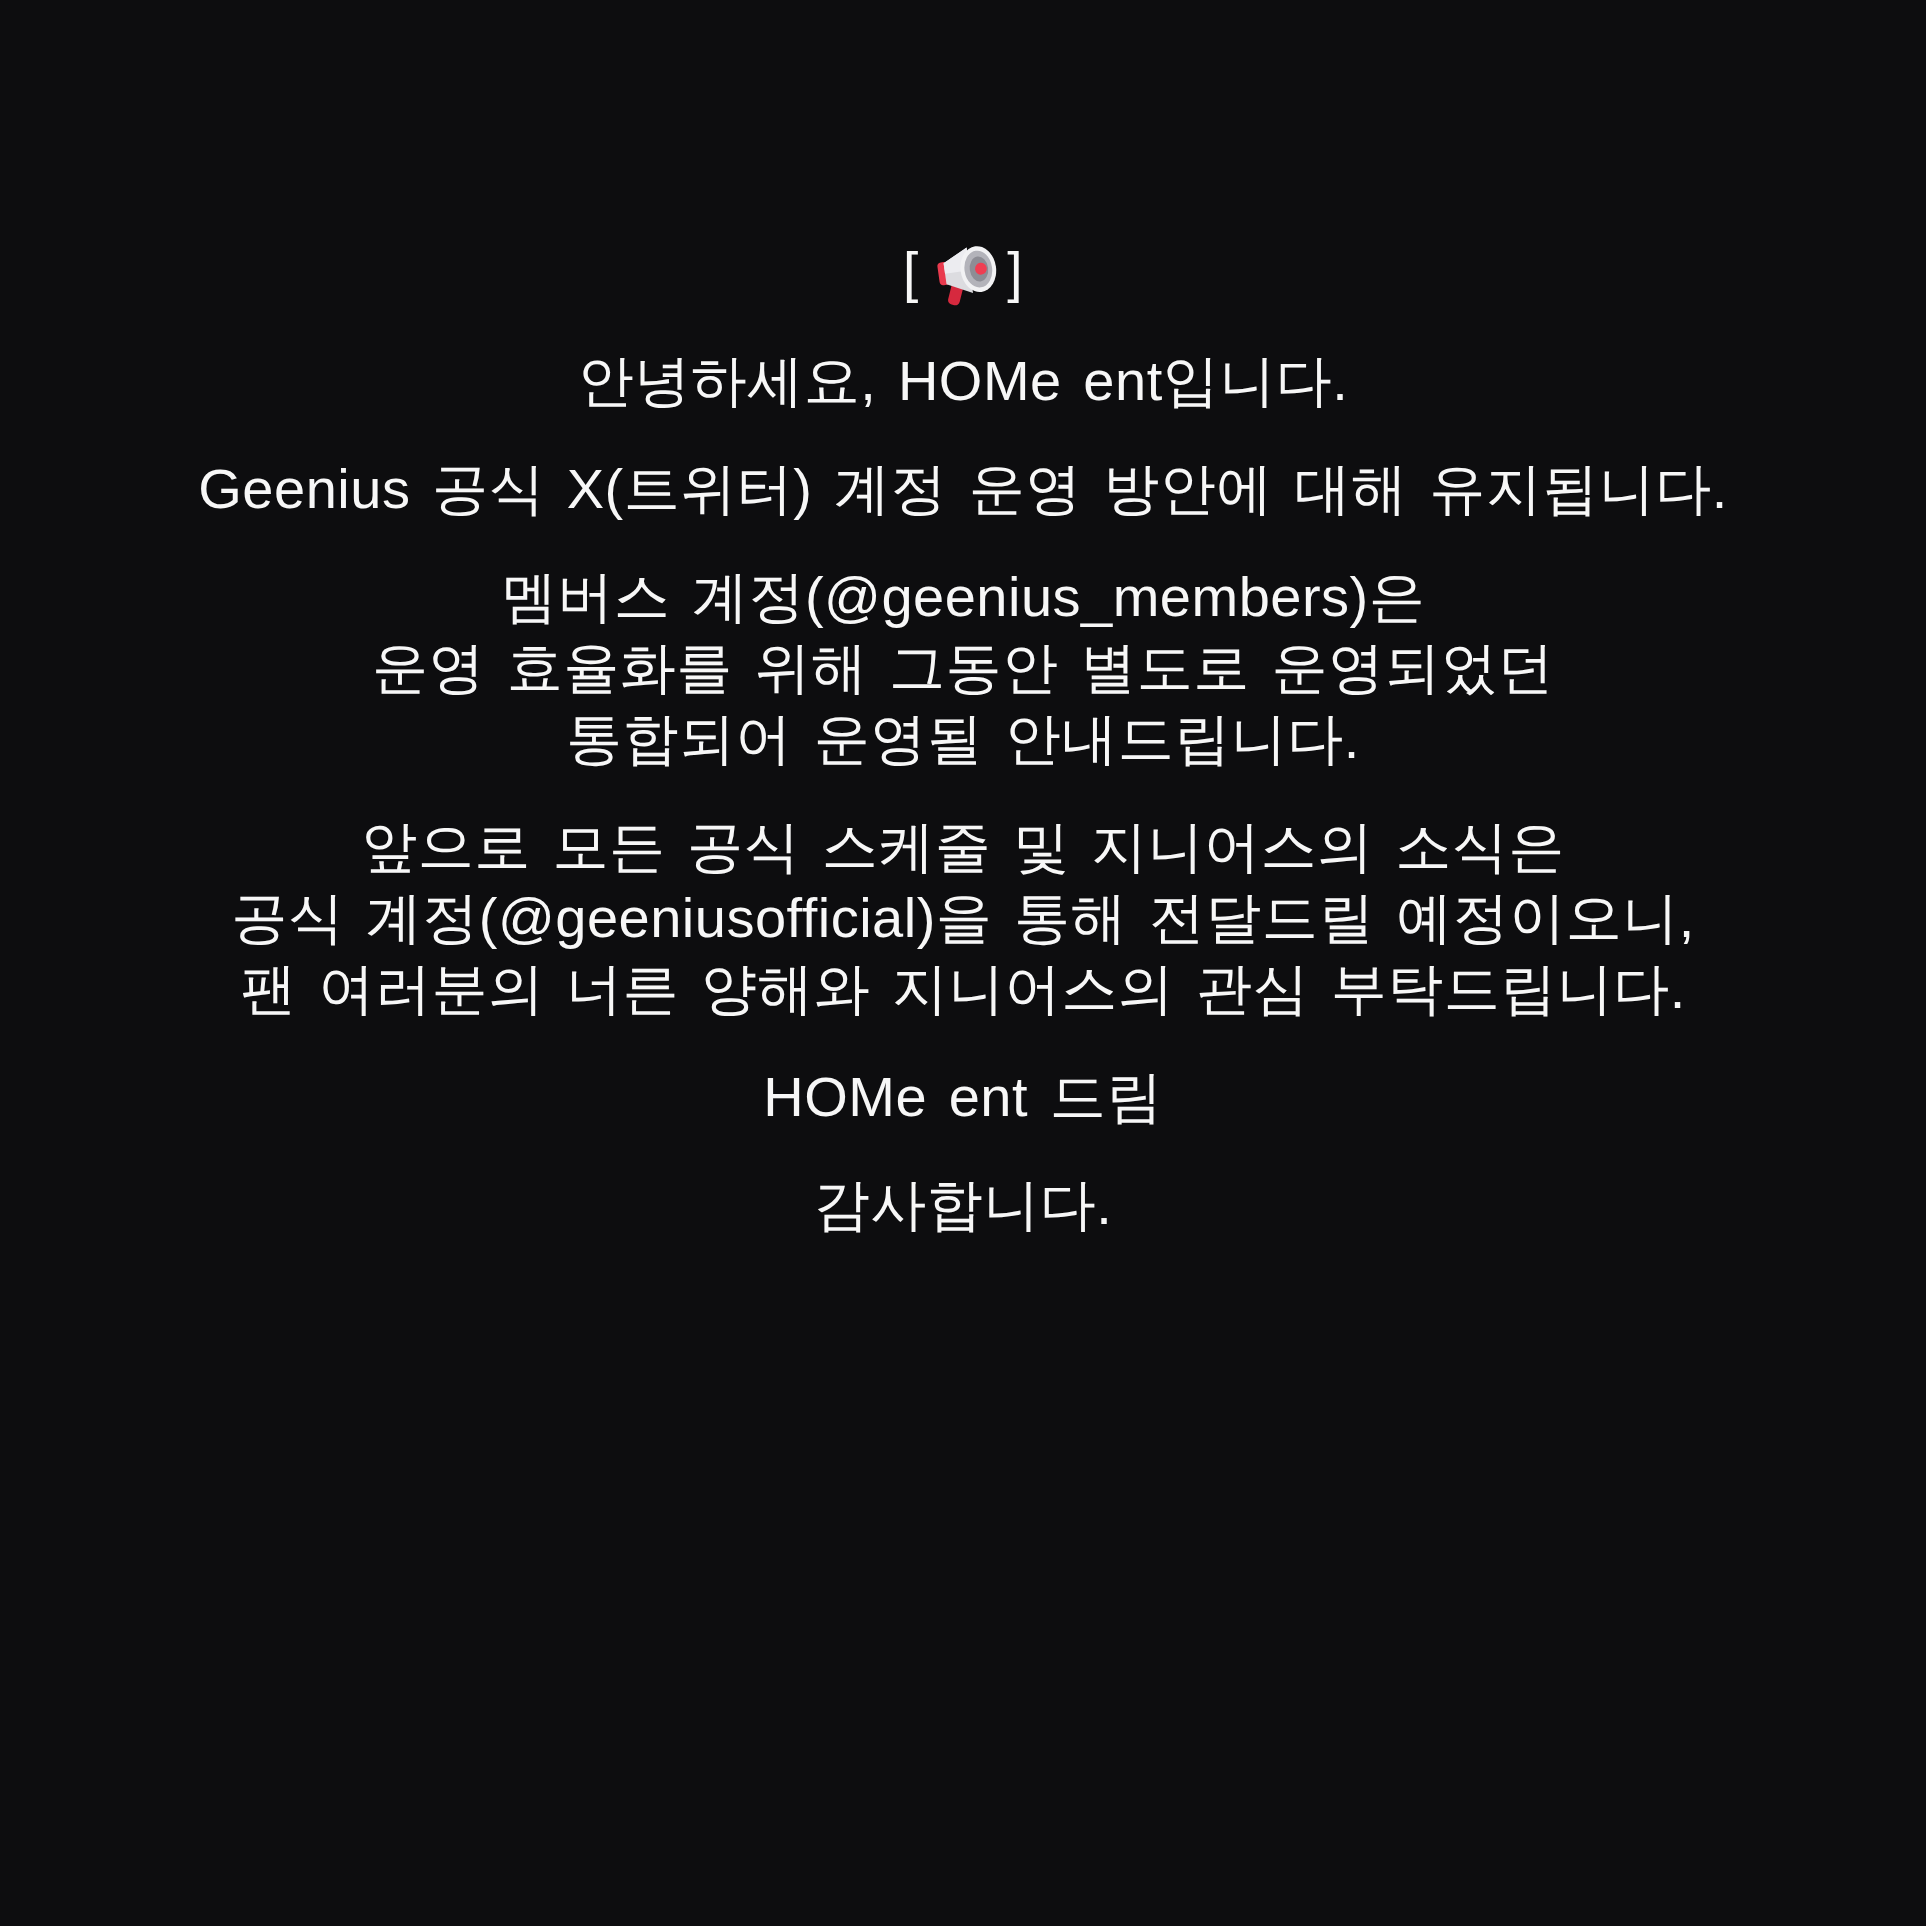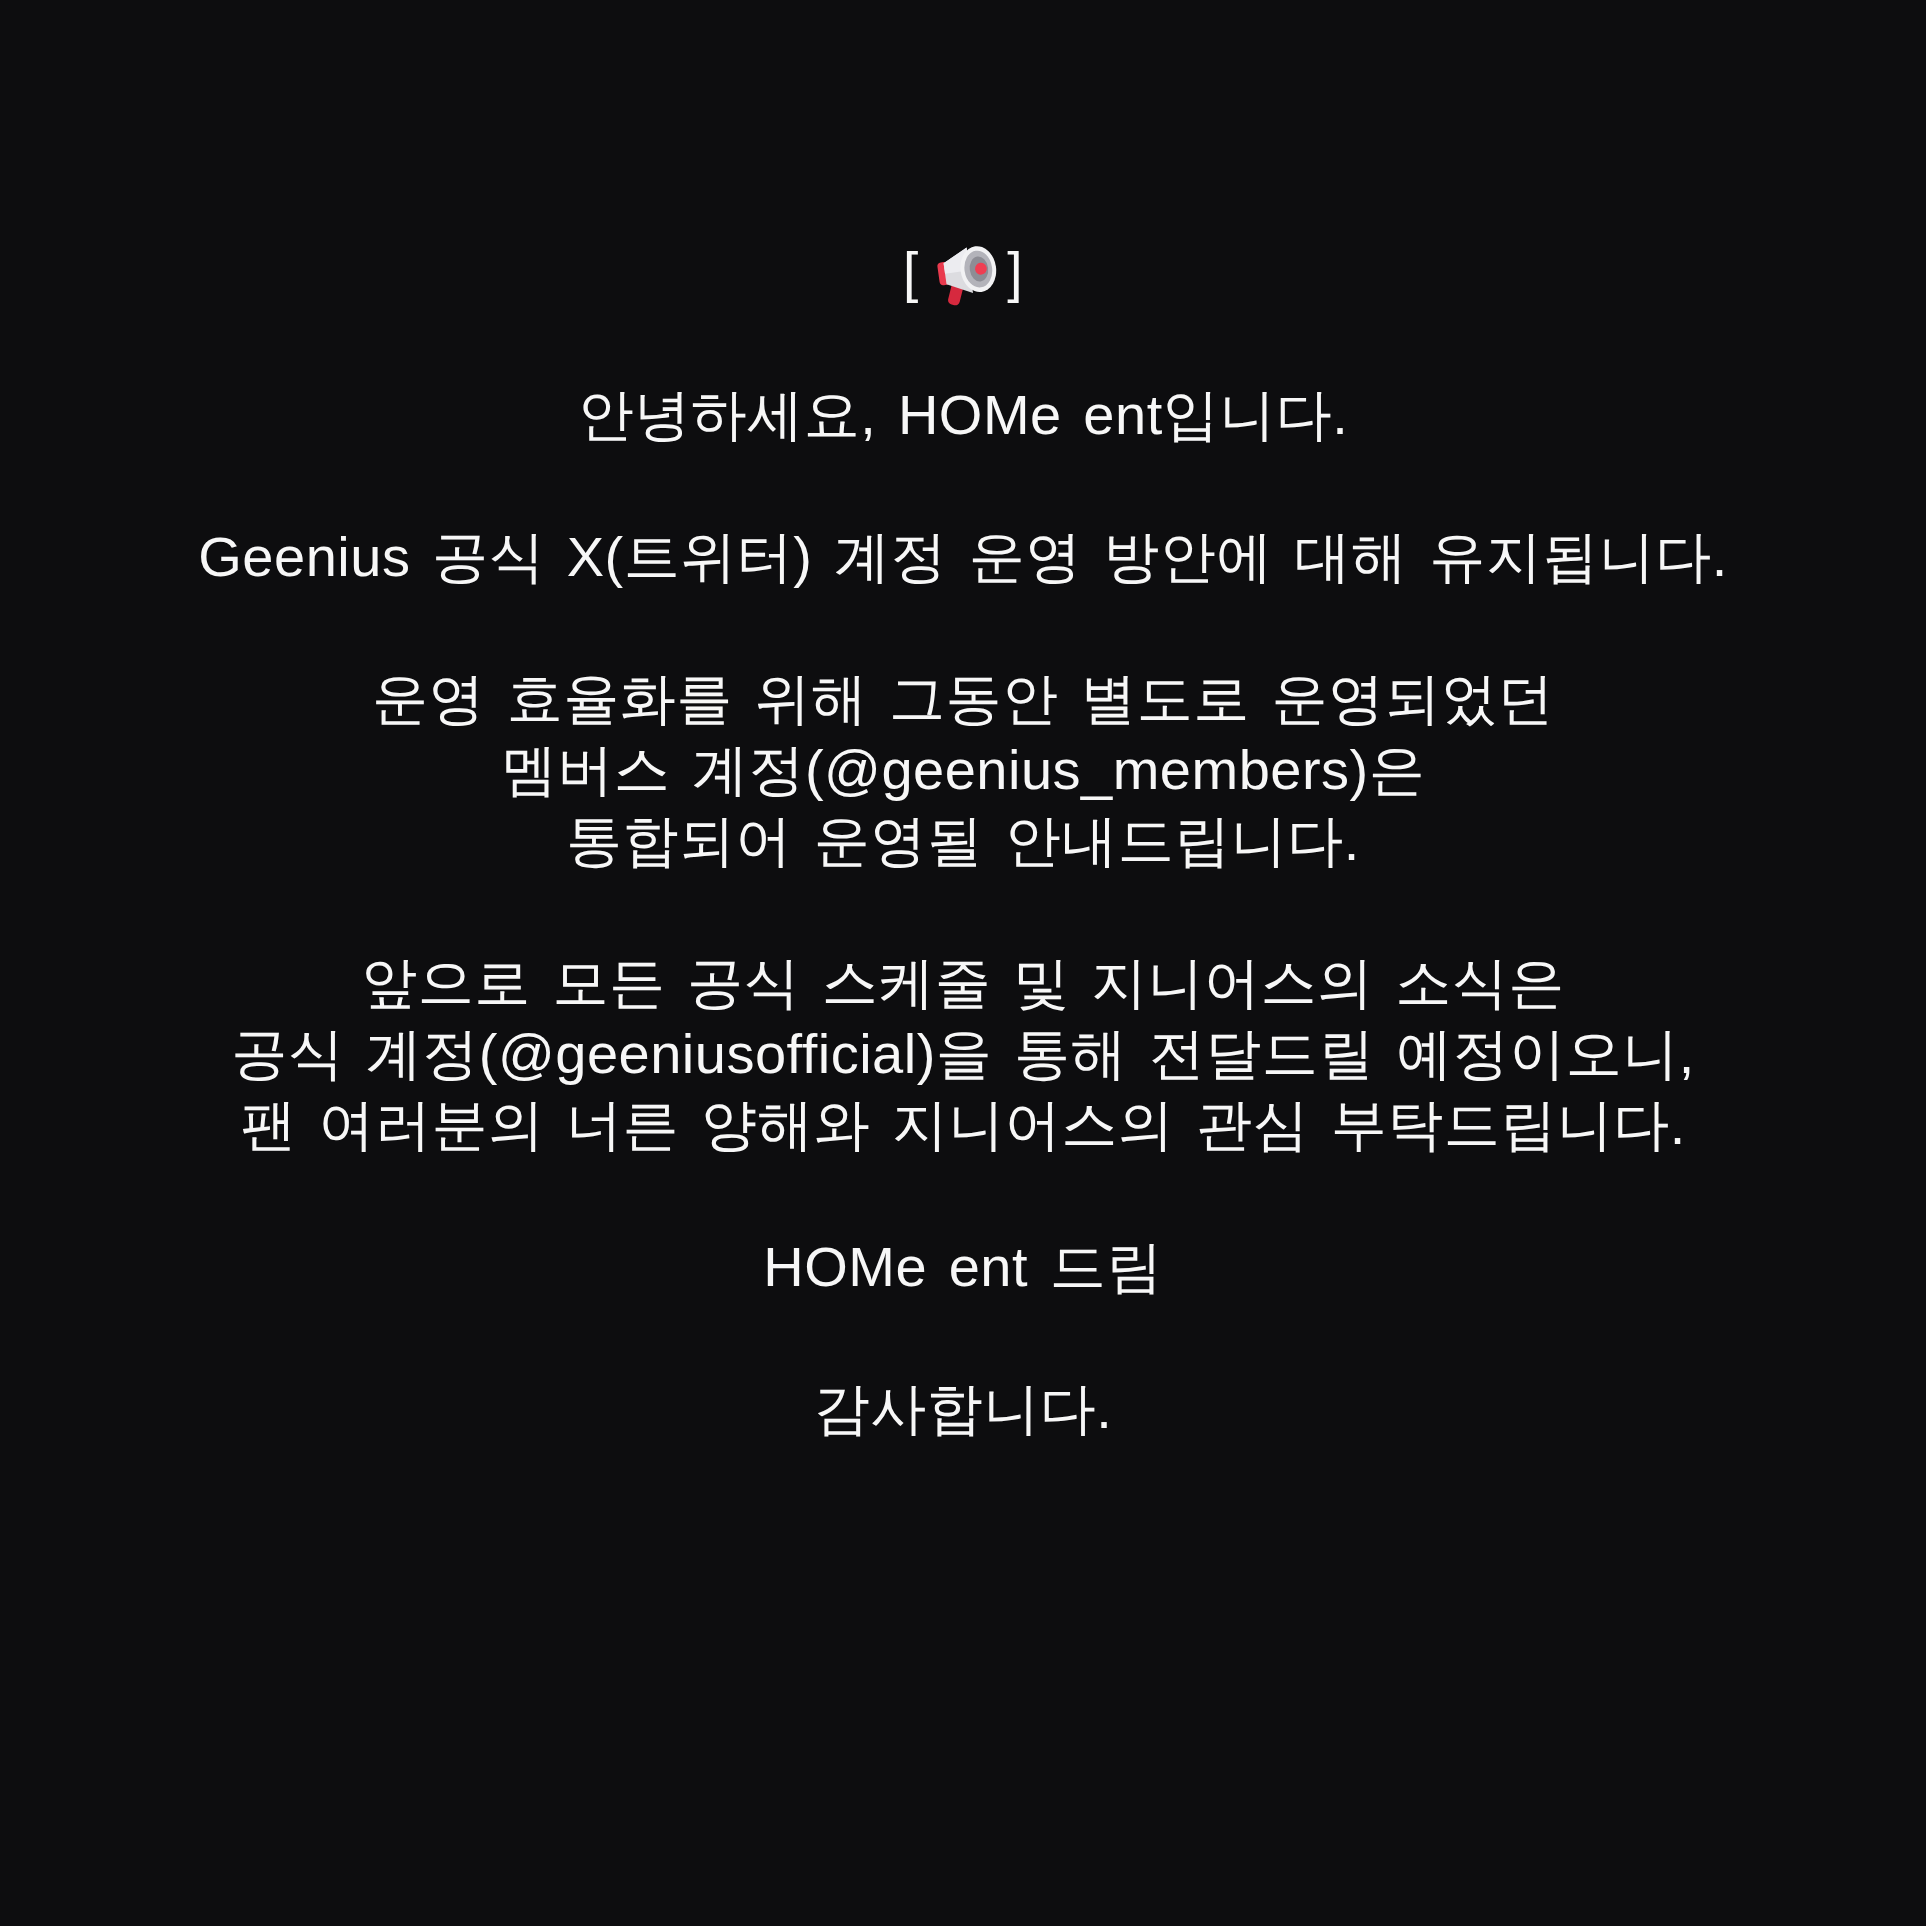--- a/index.html
+++ b/index.html
@@ -37,21 +37,21 @@
     font-size: 55px;
     line-height: 71px;
     font-weight: 300;
   }
   .emoji-svg {
     width: 79px;
     height: 67px;
     display: block;
   }
   .para {
-    margin-top: 71px;
+    margin-top: 37px;
   }
   .line {
     white-space: nowrap;
   }
 </style>
 </head>
 <body>
 
 <div class="page">
 
@@ -74,22 +74,22 @@
 
   <div class="para">
     <div class="line">안녕하세요, HOMe ent입니다.</div>
   </div>
 
   <div class="para">
     <div class="line">Geenius 공식 X(트위터) 계정 운영 방안에 대해 유지됩니다.</div>
   </div>
 
   <div class="para">
+    <div class="line">멤버스 계정(@geenius_members)은</div>
     <div class="line">운영 효율화를 위해 그동안 별도로 운영되었던</div>
-    <div class="line">멤버스 계정(@geenius_members)은</div>
     <div class="line">통합되어 운영될 안내드립니다.</div>
   </div>
 
 
   <div class="para">
     <div class="line">앞으로 모든 공식 스케줄 및 지니어스의 소식은</div>
     <div class="line">공식 계정(@geeniusofficial)을 통해 전달드릴 예정이오니,</div>
     <div class="line">팬 여러분의 너른 양해와 지니어스의 관심 부탁드립니다.</div>
   </div>
 

